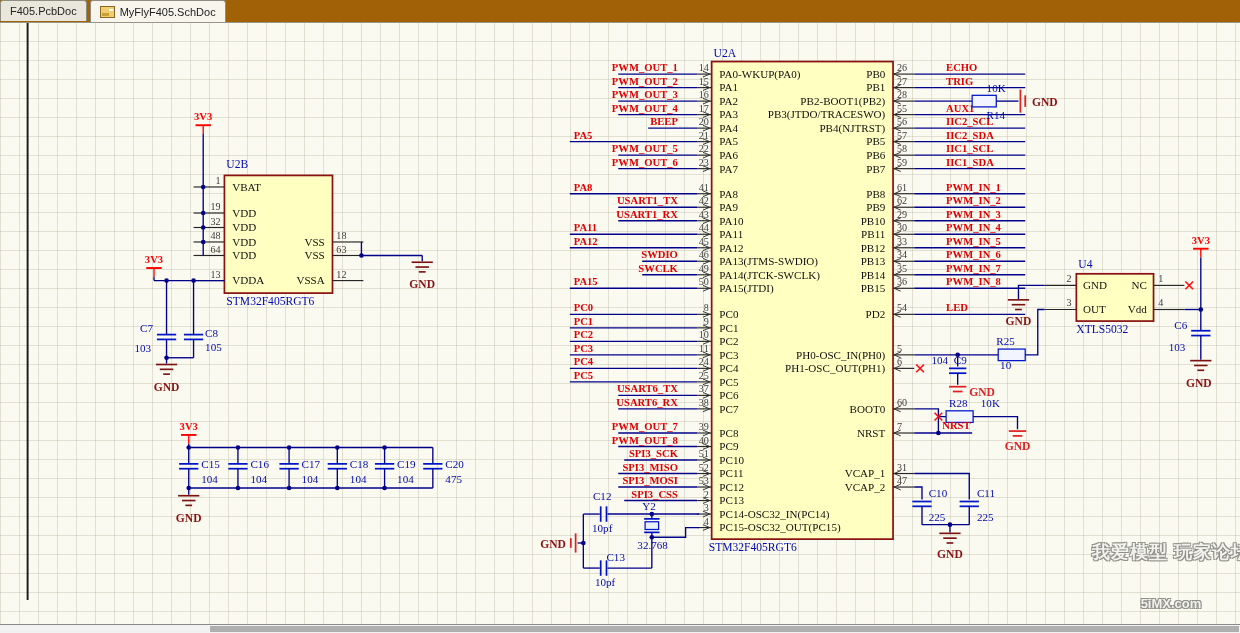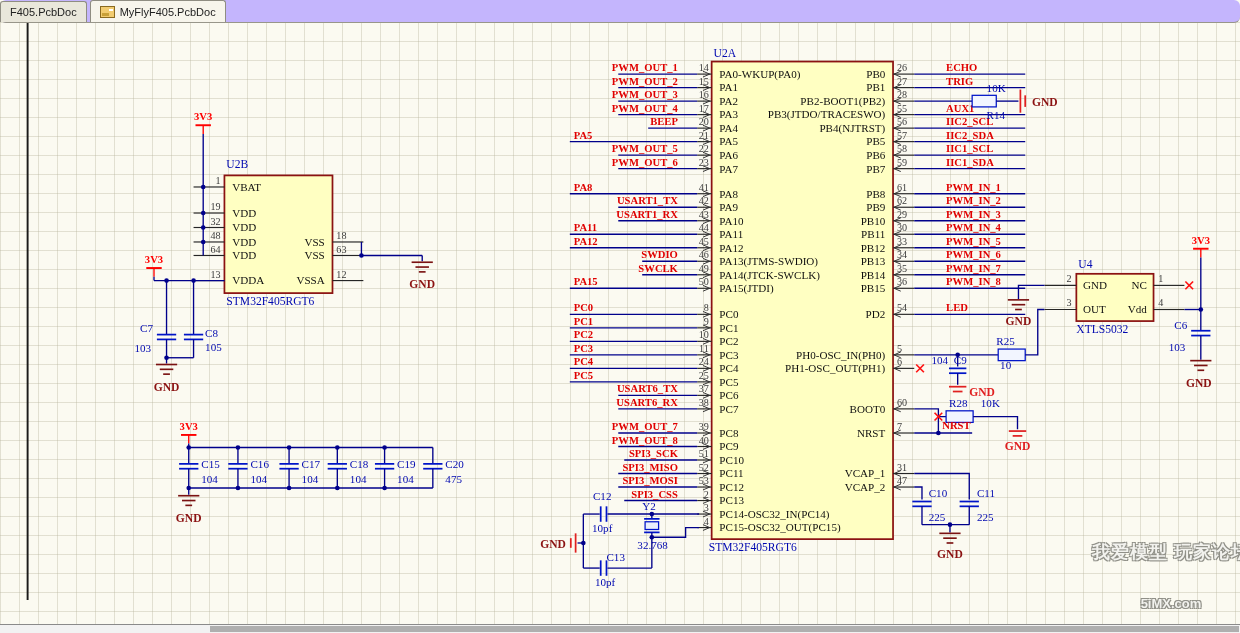--- a/index.html
+++ b/index.html
@@ -1,20 +1,20 @@
 <!DOCTYPE html>
 <html><head>
 <meta charset="utf-8">
 <style>
   html,body{margin:0;padding:0;}
   #app{position:relative;width:1240px;height:633px;background:#FBFAF1;overflow:hidden;
        font-family:"Liberation Sans",sans-serif;}
   
-  #tabbar{position:absolute;top:0;left:0;right:0;height:22px;background:#c4b5fd;
-          border-bottom:1px solid #98968a;display:flex;align-items:center;z-index:5;border-radius:6px;}
+  #tabbar{position:absolute;top:0;left:0;right:0;height:22px;background:#a16207;
+          border-bottom:1px solid #98968a;display:flex;align-items:flex-start;z-index:5;}
   .tab{height:20px;display:flex;align-items:center;gap:5px;padding:0 9px;
        background:#E9E7DB;border:1px solid #8f8d82;border-bottom:none;
        border-radius:3px 3px 0 0;font-size:11px;color:#222;margin-right:3px;white-space:nowrap;}
   .tab.active{background:#F7F5EC;height:21px;}
   .doc-icon{width:15px;height:12px;display:inline-block;}
   
   #canvas{position:absolute;top:22px;left:0;width:1240px;height:603px;
     background-color:#FBFAF1;
     background-image:
       linear-gradient(to right, rgba(187,184,160,0.40) 1px, transparent 1px),
@@ -67,21 +67,21 @@
       <span>F405.PcbDoc</span>
     </div>
     <div class="tab active">
       <span class="doc-icon">
         <svg width="15" height="12" viewBox="0 0 15 12">
           <rect x="0.5" y="0.5" width="14" height="11" fill="#F2CC70" stroke="#8a6a20"></rect>
           <rect x="2" y="7" width="7" height="3" fill="#C8A038"></rect>
           <rect x="9" y="3" width="4" height="2" fill="#fff"></rect>
         </svg>
       </span>
-      <span>MyFlyF405.PcbDoc</span>
+      <span>MyFlyF405.SchDoc</span>
     </div>
   </div>
 
   <div id="canvas">
     <svg id="schematic" width="1240" height="603" viewBox="0 22 1240 625">
         <line x1="6" y1="23" x2="6" y2="621" class="sheet"></line>
         <rect x="715" y="63" width="188" height="495" class="chip"></rect>
         <text x="717" y="58" class="t-des" text-anchor="start">U2A</text>
         <text x="712" y="570" class="t-des" text-anchor="start">STM32F405RGT6</text>
         <line x1="700" y1="76" x2="715" y2="76" class="stub"></line>

